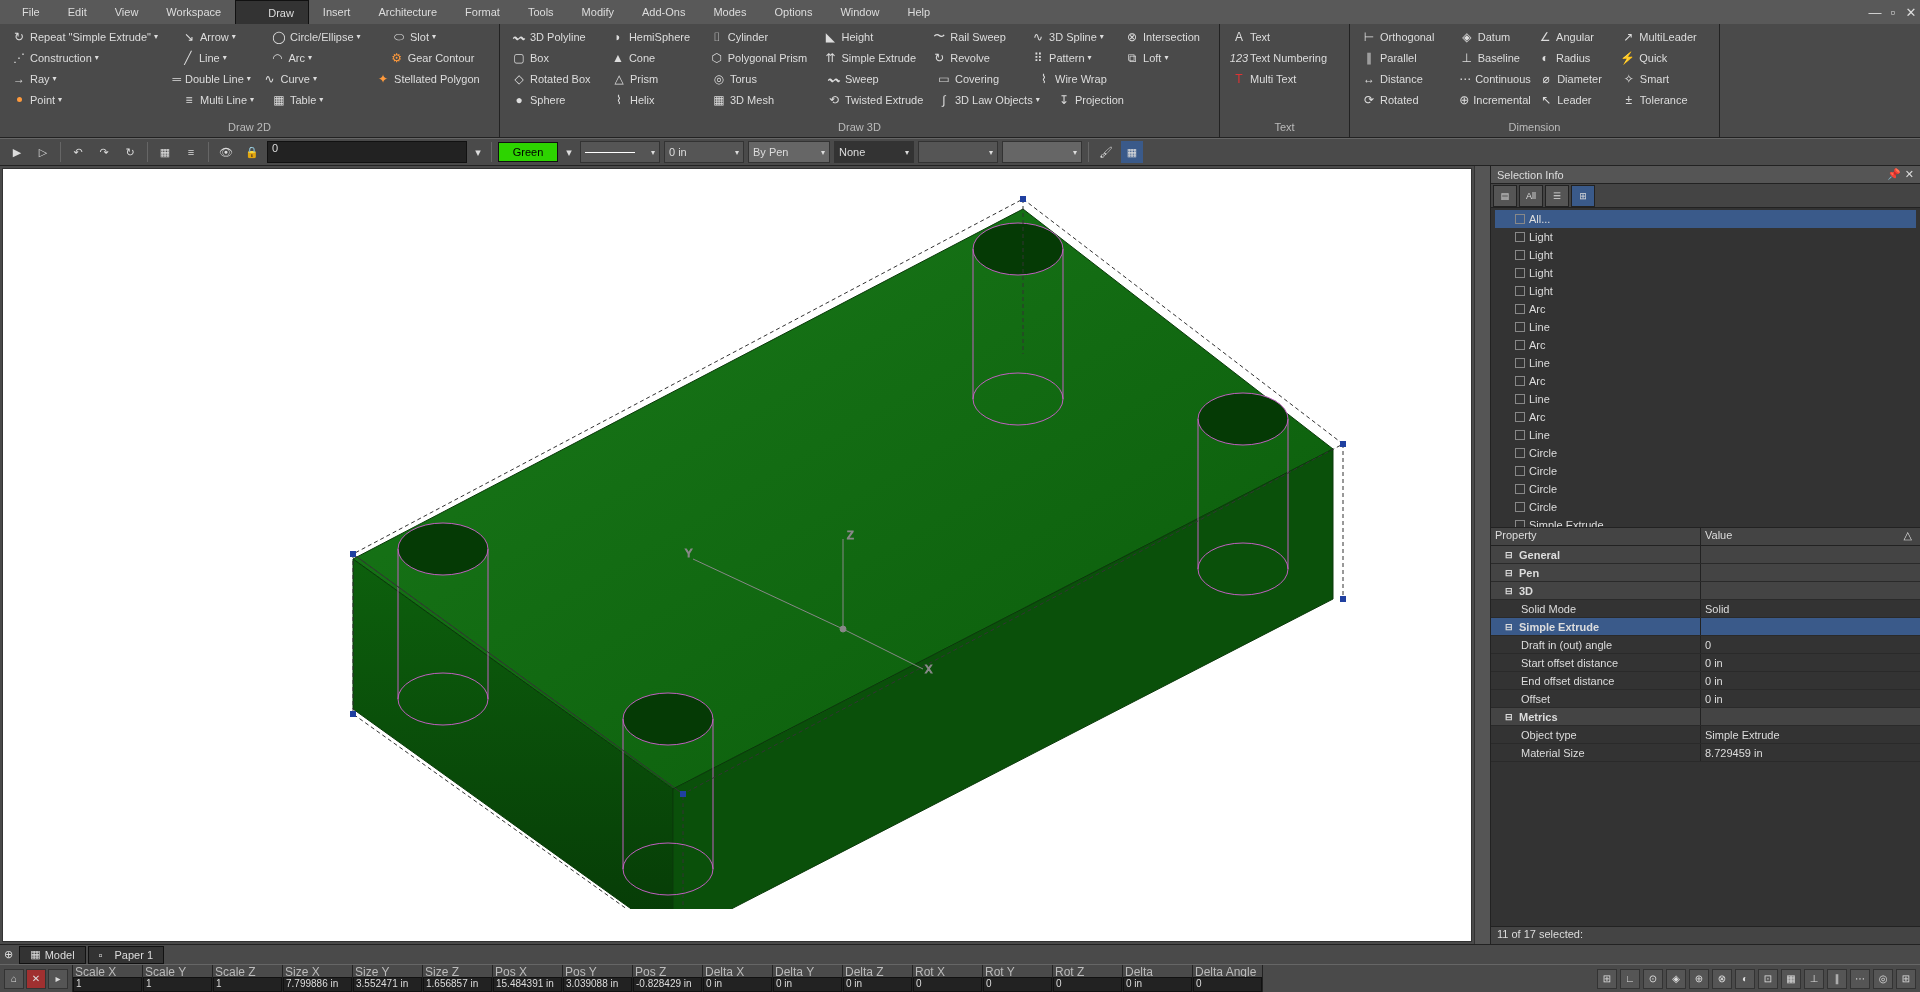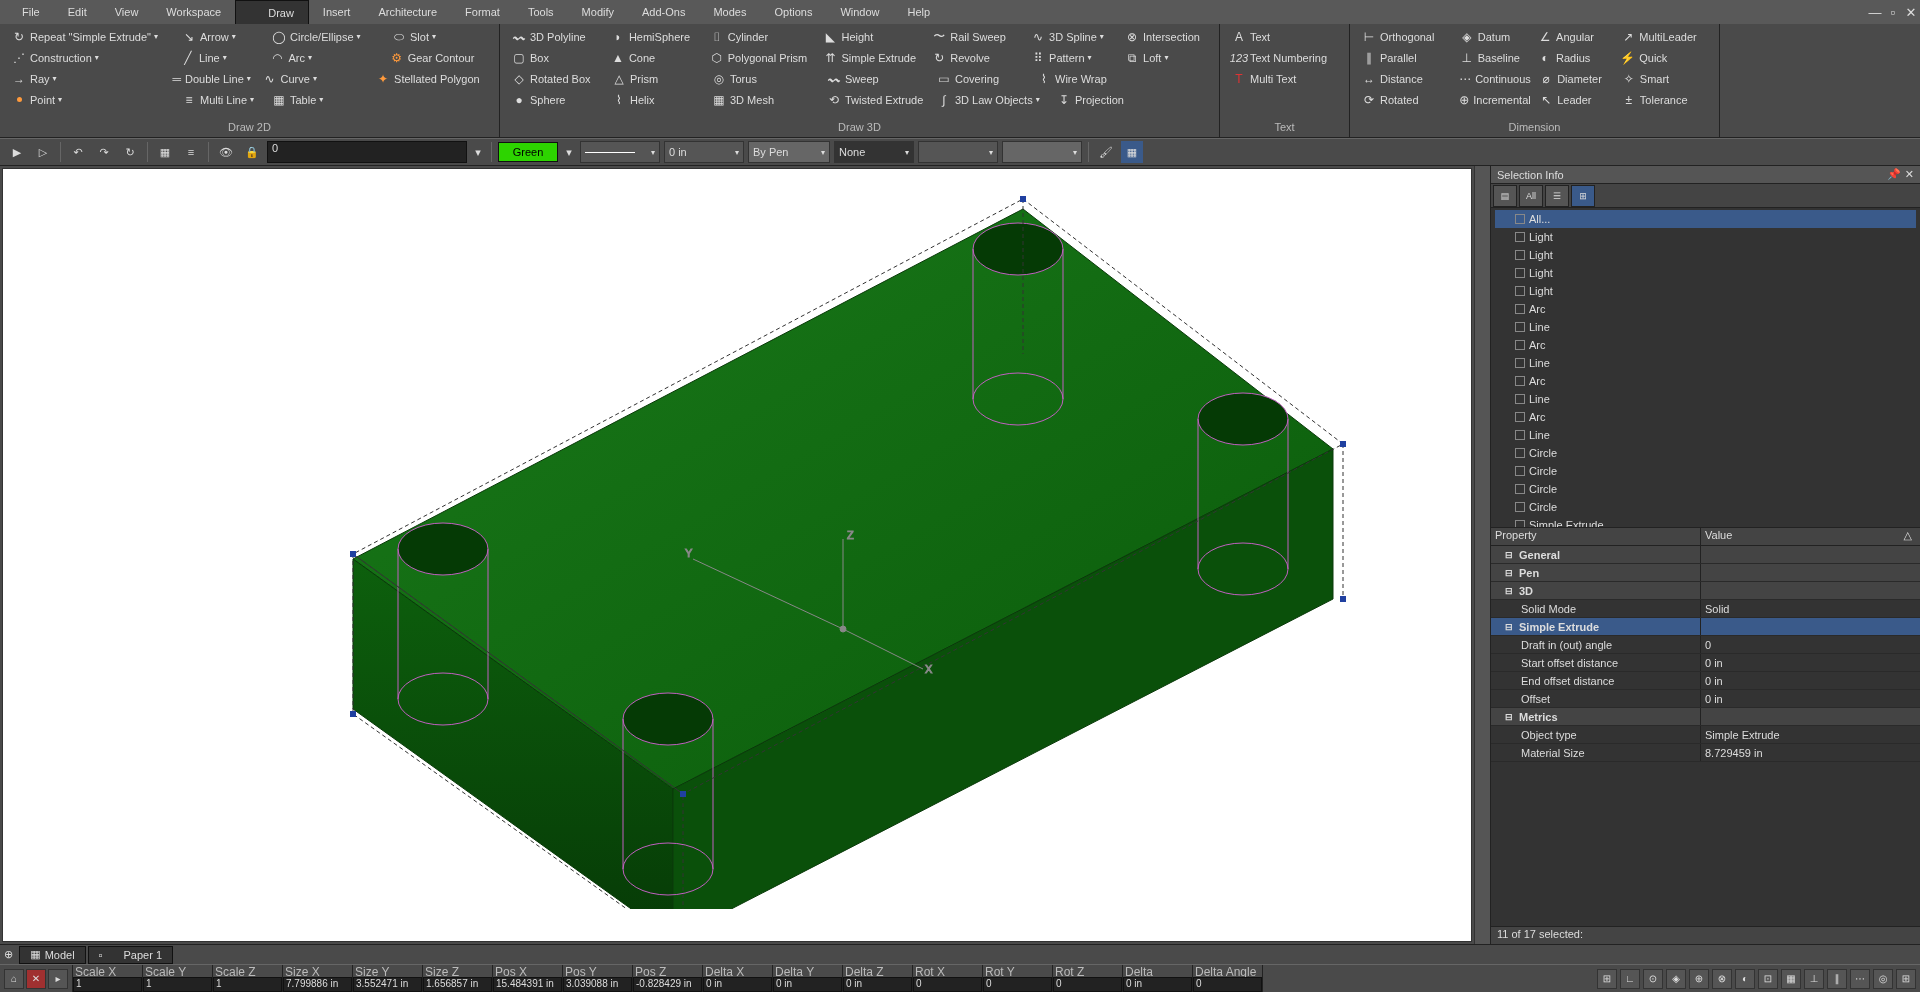--- a/index.html
+++ b/index.html
@@ -678,21 +678,21 @@
           <div class="pval">8.729459 in</div>
         </div>
       </div>
     <div class="sel-status">11 of 17 selected:</div>
   </div>
 </div>
 
 <div class="tabs-bottom">
   <span style="margin-right:6px;cursor:pointer">⊕</span>
   <div class="vtab">▦ <span style="margin-left:4px">Model</span></div>
-  <div class="vtab">▫ <span style="margin-left:21px">Paper 1</span></div>
+  <div class="vtab">▫ <span style="margin-left:12px">Paper 1</span></div>
 </div>
 
 <div class="statusbar">
   <div class="sb-left">
     <div class="sb-btn">⌂</div>
     <div class="sb-btn" style="background:#a03030">✕</div>
     <div class="sb-btn">▸</div>
   </div>
   <div class="sb-fields" id="sb-fields">
       <div class="sb-field">

